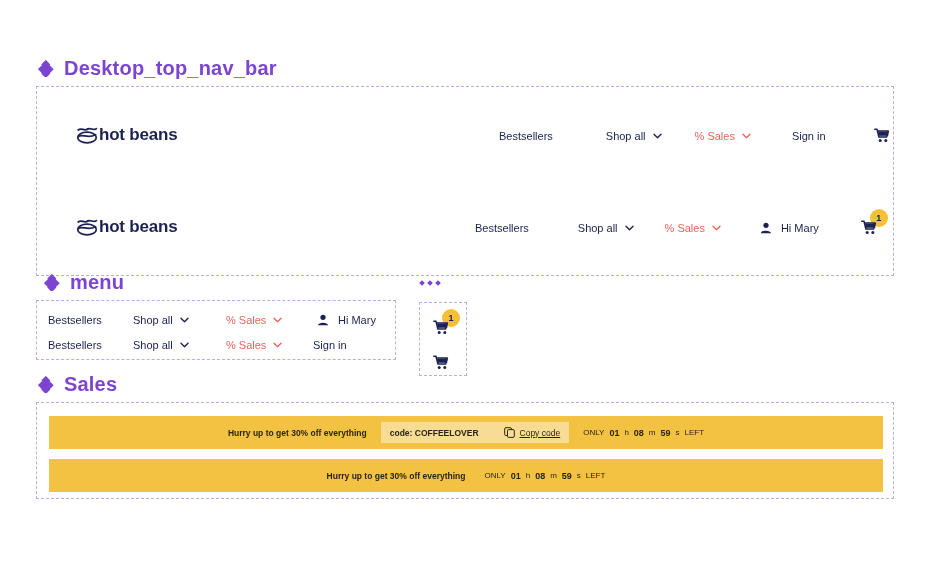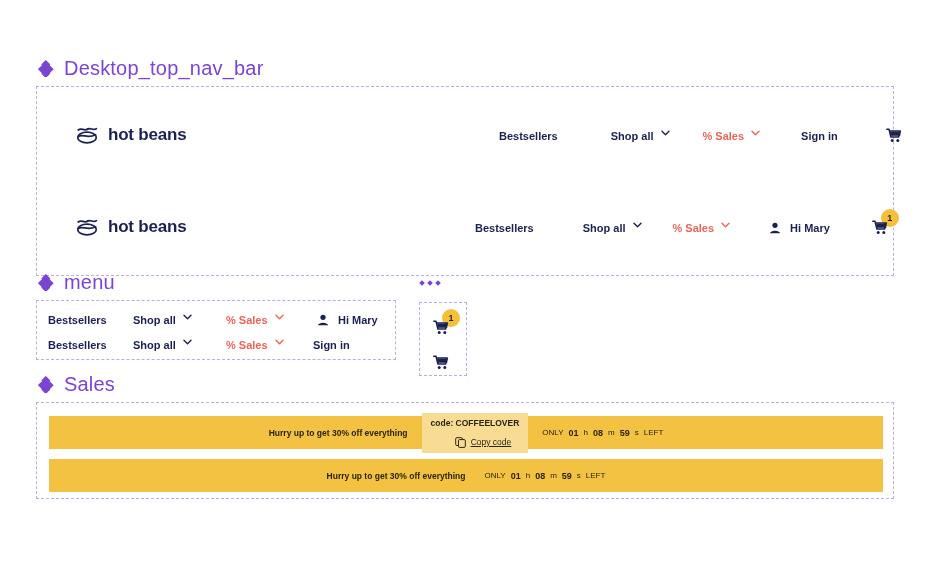--- a/index.html
+++ b/index.html
@@ -14,21 +14,21 @@
   .canvas { position: relative; width: 940px; height: 564px; overflow: hidden; }
 
   
   .frame-label {
     position: absolute;
     display: flex;
     align-items: center;
     gap: 9px;
     color: #7b44d1;
     font-size: 20px;
-    font-weight: 400;
+    font-weight: 700;
     letter-spacing: .2px;
     white-space: nowrap;
   }
   .frame-label .glyph { display: block; line-height: 0; }
   .frame-label-text { line-height: 1; }
 
   .frame-label.small { font-size: 12px; }
 
   
   .frame {
@@ -40,39 +40,38 @@
   
   .nav-row {
     position: absolute;
     left: 0; right: 0;
     display: flex;
     align-items: center;
   }
   .brand {
     display: flex;
     align-items: center;
-    gap: 9px;
     color: #1b2150;
     font-size: 17px;
     font-weight: 700;
     letter-spacing: -0.2px;
   }
   .brand-mark { line-height: 0; display: block; }
 
   .nav-links {
     display: flex;
     align-items: center;
   }
   .nav-item {
     display: flex;
-    align-items: flex-start;
+    align-items: center;
     gap: 7px;
     color: #1b2150;
     font-size: 11px;
-    font-weight: 700;
+    font-weight: 400;
     white-space: nowrap;
   }
   .nav-item.sales { color: #e8645a; }
   .chev { display: block; line-height: 0; }
   .cart-wrap { position: relative; display: block; line-height: 0; }
   .cart-badge {
     position: absolute;
     width: 18px; height: 18px;
     border-radius: 50%;
     background: #f5c038;
@@ -110,21 +109,20 @@
     font-weight: 700;
     white-space: nowrap;
   }
   .code-pill {
     display: flex;
     align-items: center;
     gap: 9px;
     background: #f8dc94;
     padding: 5px 9px;
     white-space: nowrap;
-    flex-direction: column;
   }
   .code-pill .code-text {
     color: #2a2413;
     font-size: 8.5px;
     font-weight: 700;
   }
   .copy-link {
     display: flex;
     align-items: center;
     gap: 5px;
@@ -272,21 +270,21 @@
             <path d="M0.8 1.2 H3.0 L4.9 9.0 H12.6 L14.4 3.1 H3.6" fill="none" stroke="#1b2150" stroke-width="1.5" stroke-linecap="round" stroke-linejoin="round"></path>
             <rect x="4.3" y="3.6" width="10" height="4.2" fill="#1b2150"></rect>
             <circle cx="6.2" cy="12.4" r="1.5" fill="#1b2150"></circle>
             <circle cx="11.8" cy="12.4" r="1.5" fill="#1b2150"></circle>
           </svg>
         </span>
       </div>
     </div>
   </div>
 
-  <div class="frame-label" style="left:38px; top:272px;">
+  <div class="frame-label" style="left:44px; top:272px;">
     <span class="glyph">
       <svg width="17" height="17" viewBox="0 0 17 17">
         <rect x="4.6" y="1.2" width="6.4" height="6.4" transform="rotate(45 7.8 4.4)" fill="#7b44d1"></rect>
         <rect x="1.2" y="6.0" width="6.4" height="6.4" transform="rotate(45 4.4 9.2)" fill="#7b44d1"></rect>
         <rect x="8.0" y="6.0" width="6.4" height="6.4" transform="rotate(45 11.2 9.2)" fill="#7b44d1"></rect>
         <rect x="4.6" y="10.4" width="6.4" height="6.4" transform="rotate(45 7.8 13.6)" fill="#7b44d1"></rect>
       </svg>
     </span>
     <span class="frame-label-text">menu</span>
   </div>

